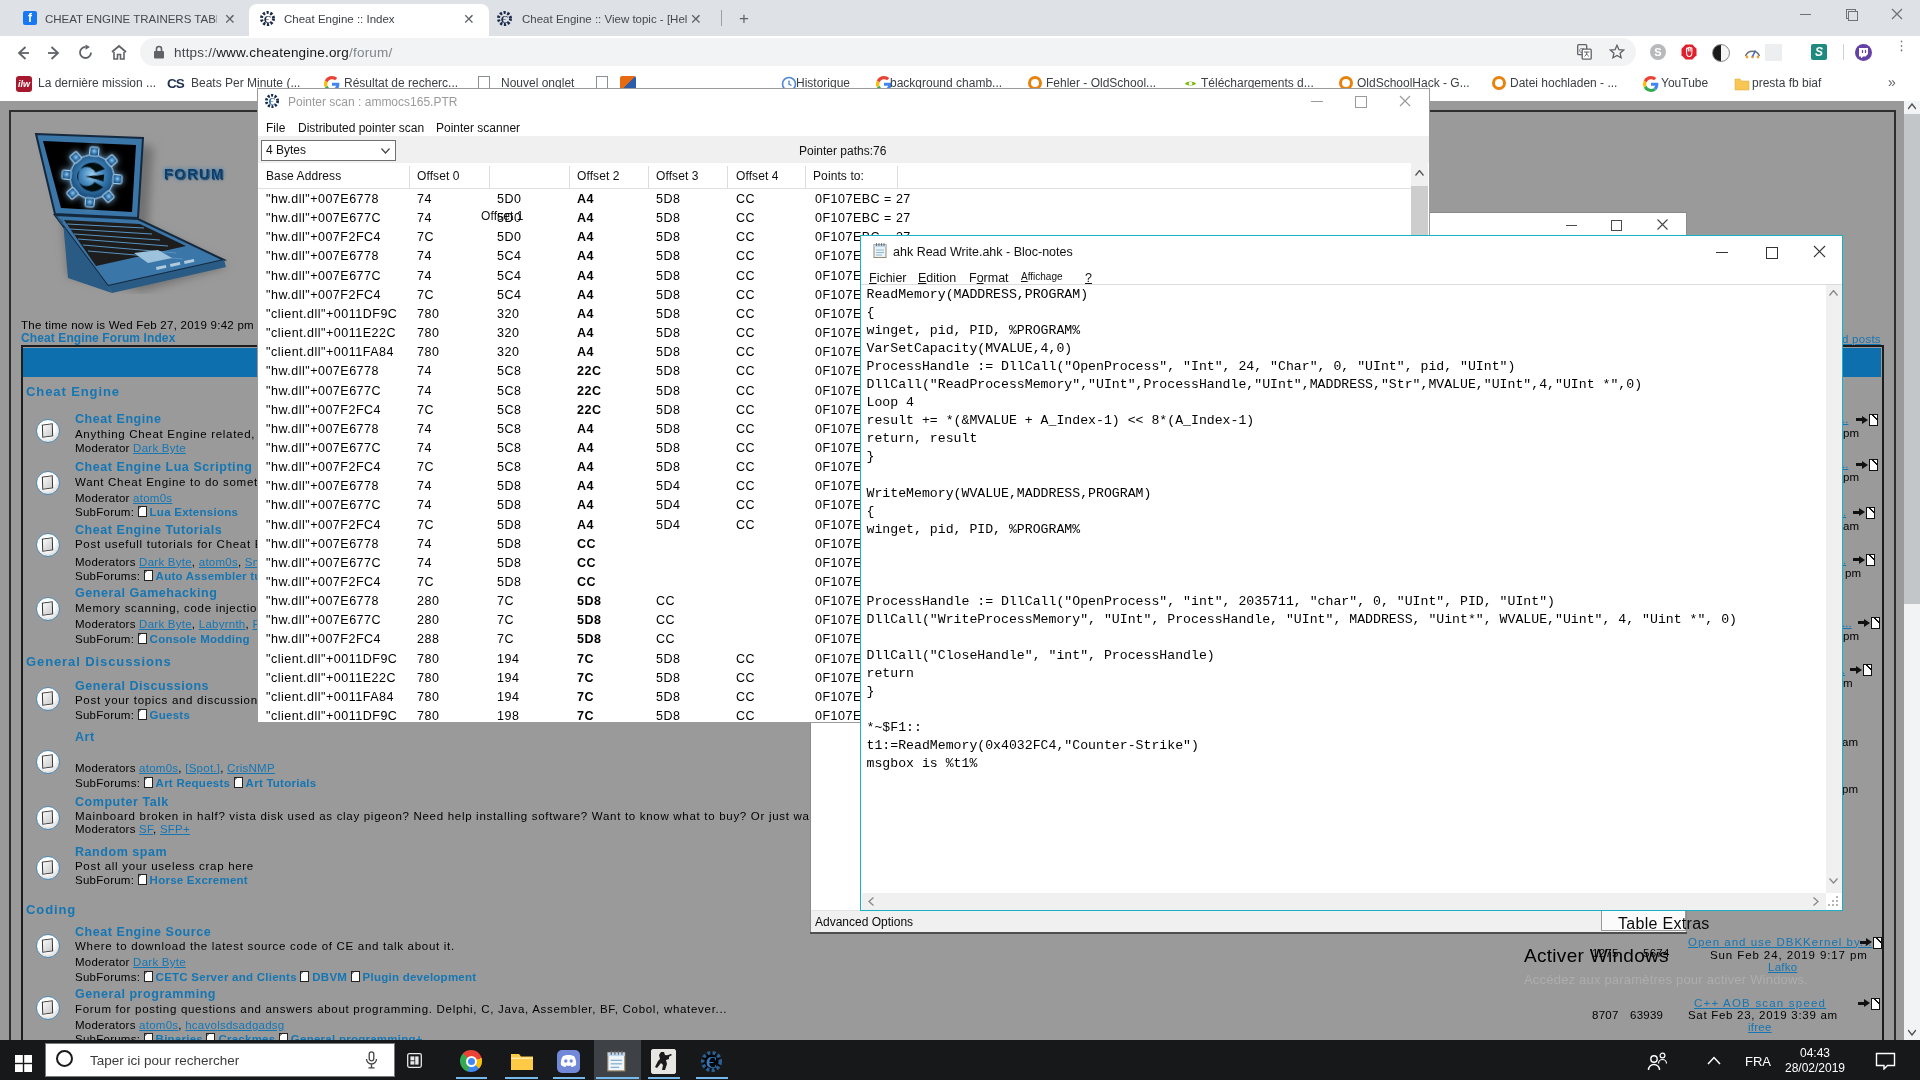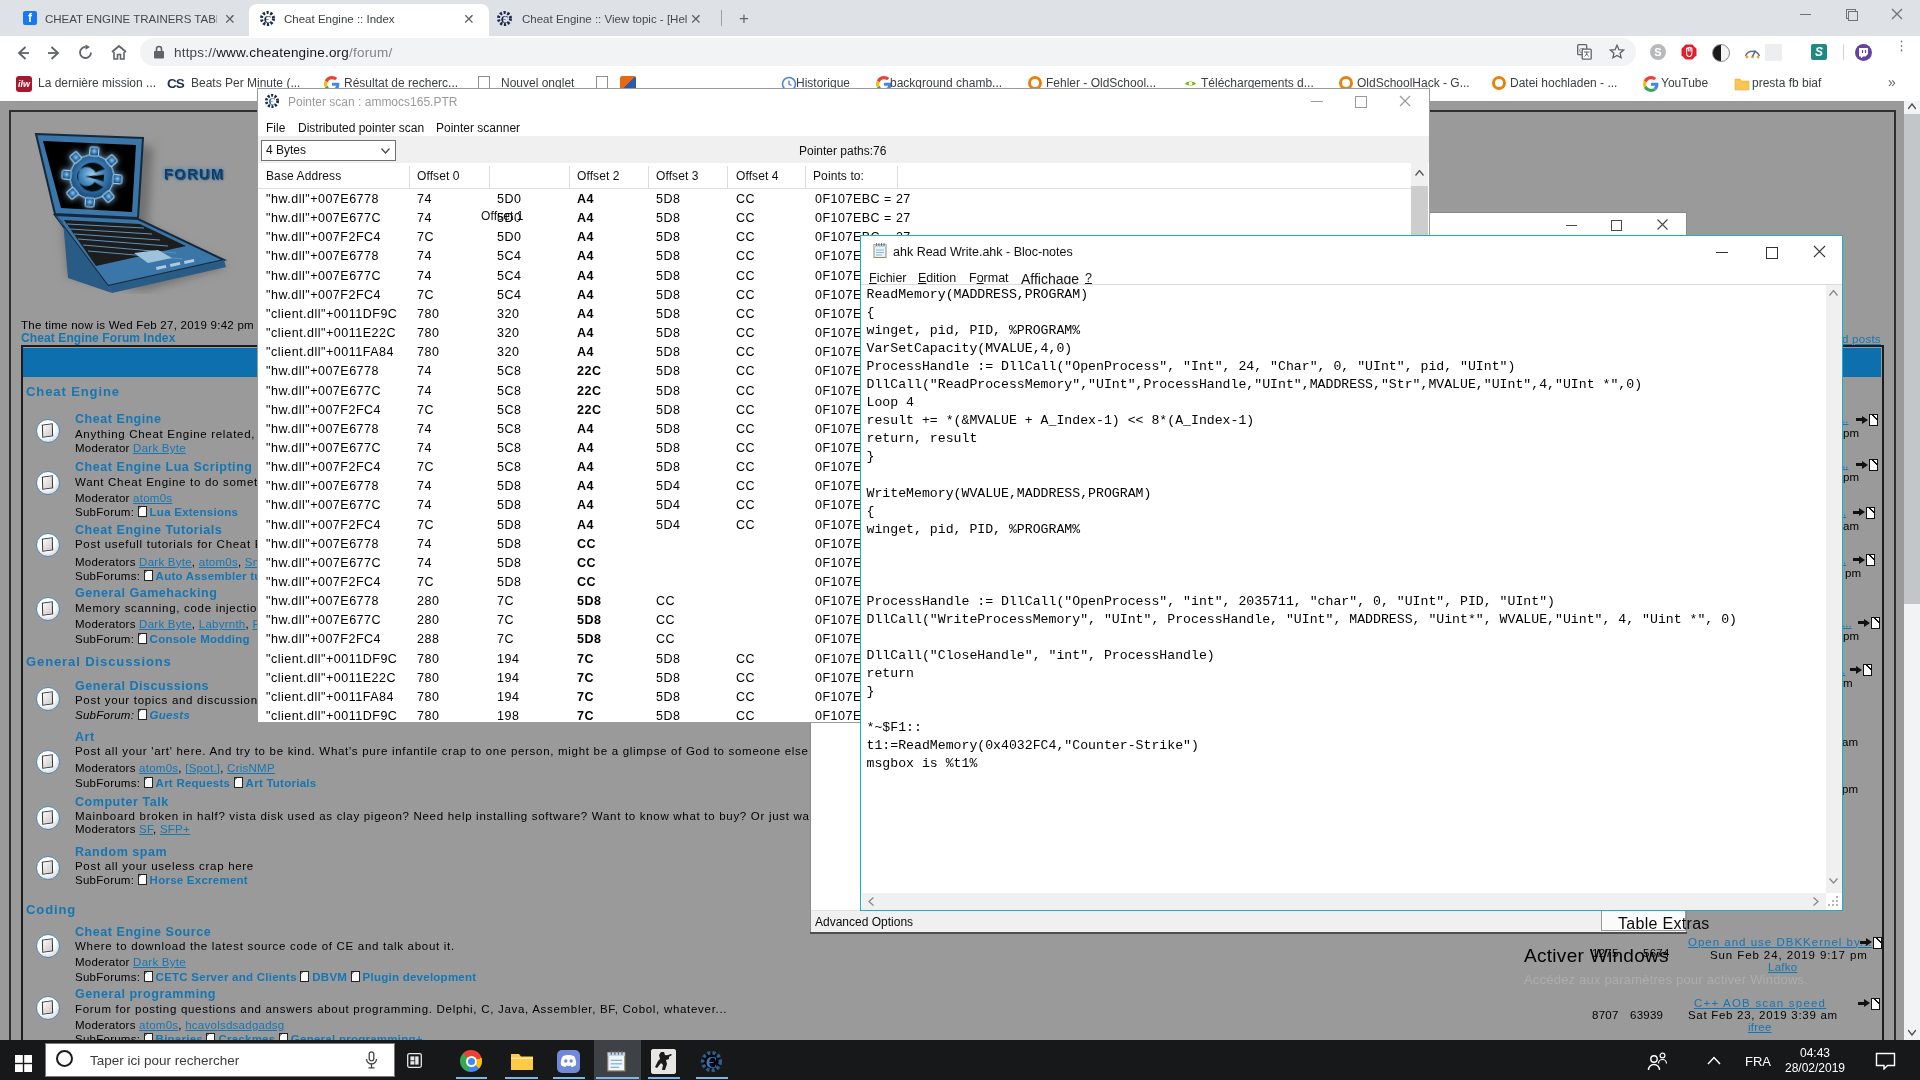--- a/index.html
+++ b/index.html
@@ -278,25 +278,24 @@
 <div class="ftitle" style="left:75px;top:587px;">General Gamehacking</div>
 <div class="fdesc" style="left:75px;top:601.5px;">Memory scanning, code injection, debugging</div>
 <div class="fsml" style="left:75px;top:618px;">Moderators <span class="flink">Dark Byte</span>, <span class="flink">Labyrnth</span>, <span class="flink">Flyte</span></div>
 <div class="fsml" style="left:75px;top:631.5px;">SubForum: <span class="pgico"></span><span class="fbold">Console Modding</span></div>
 
 <div class="fcat" style="left:26px;top:654px;">General Discussions</div>
 
 <div class="ficon" style="left:36px;top:687px;"></div>
 <div class="ftitle" style="left:75px;top:680px;">General Discussions</div>
 <div class="fdesc" style="left:75px;top:693.5px;">Post your topics and discussions here</div>
-<div class="fsml" style="left:75px;top:707.5px;font-style:italic;">SubForum: <span class="pgico"></span><span class="fbold">Guests</span></div>
+<div class="fsml" style="left:75px;top:707.5px;">SubForum: <span class="pgico"></span><span class="fbold">Guests</span></div>
 
 <div class="ficon" style="left:36px;top:750px;"></div>
 <div class="ftitle" style="left:75px;top:731.5px;">Art</div>
-<div class="fdesc" style="left:75px;top:745px;">Post all your 'art' here. And try to be kind. What's pure infantile crap to one person, might be a glimpse of God to someone else</div>
 <div class="fsml" style="left:75px;top:761.5px;">Moderators <span class="flink">atom0s</span>, <span class="flink">[Spot.]</span>, <span class="flink">CrisNMP</span></div>
 <div class="fsml" style="left:75px;top:775.5px;">SubForums: <span class="pgico"></span><span class="fbold">Art Requests</span> <span class="pgico"></span><span class="fbold">Art Tutorials</span></div>
 
 <div class="ficon" style="left:36px;top:806px;"></div>
 <div class="ftitle" style="left:75px;top:796.5px;">Computer Talk</div>
 <div class="fdesc" style="left:75px;top:810px;">Mainboard broken in half? vista disk used as clay pigeon? Need help installing software? Want to know what to buy? Or just want</div>
 <div class="fsml" style="left:75px;top:823px;">Moderators <span class="flink">SF</span>, <span class="flink">SFP+</span></div>
 
 <div class="ficon" style="left:36px;top:856px;"></div>
 <div class="ftitle" style="left:75px;top:846.5px;">Random spam</div>
@@ -715,21 +714,21 @@
     </svg>
 <div class="ab" style="left:893px;top:244.5px;font-size:12.5px;color:#101010;">ahk Read Write.ahk - Bloc-notes</div>
 <div class="ab" style="left:1716px;top:251.5px;width:12px;height:1.3px;background:#333;"></div>
 <div class="ab" style="left:1766px;top:246.5px;width:10px;height:10px;border:1.1px solid #333;"></div>
 <svg class="ab" style="left:1813px;top:245px;" width="13" height="13" viewBox="0 0 13 13">
       <path d="M1 1 L12 12 M12 1 L1 12" stroke="#333" stroke-width="1.1"></path>
     </svg>
 <div class="ab" style="left:869px;top:271px;font-size:12.5px;color:#111;"><u>F</u>ichier</div>
 <div class="ab" style="left:918px;top:271px;font-size:12.5px;color:#111;"><u>E</u>dition</div>
 <div class="ab" style="left:969px;top:271px;font-size:12.5px;color:#111;F">F<u>o</u>rmat</div>
-<div class="ab" style="left:1021px;top:271px;font-size:14px;color:#111;"><u>A</u>ffichage</div>
+<div class="ab" style="left:1021px;top:271px;font-size:10px;color:#111;"><u>A</u>ffichage</div>
 <div class="ab" style="left:1085px;top:271px;font-size:12.5px;color:#111;"><u>?</u></div>
 <div class="ab" style="left:861px;top:283.5px;width:981px;height:1px;background:#dcdcdc;"></div>
 <div class="ab" style="left:861.5px;top:284.5px;width:964px;height:608px;background:#fff;overflow:hidden;">
 <div id="npcode">ReadMemory(MADDRESS,PROGRAM)
 {
 winget, pid, PID, %PROGRAM%
 VarSetCapacity(MVALUE,4,0)
 ProcessHandle := DllCall("OpenProcess", "Int", 24, "Char", 0, "UInt", pid, "UInt")
 DllCall("ReadProcessMemory","UInt",ProcessHandle,"UInt",MADDRESS,"Str",MVALUE,"UInt",4,"UInt *",0)
 Loop 4

